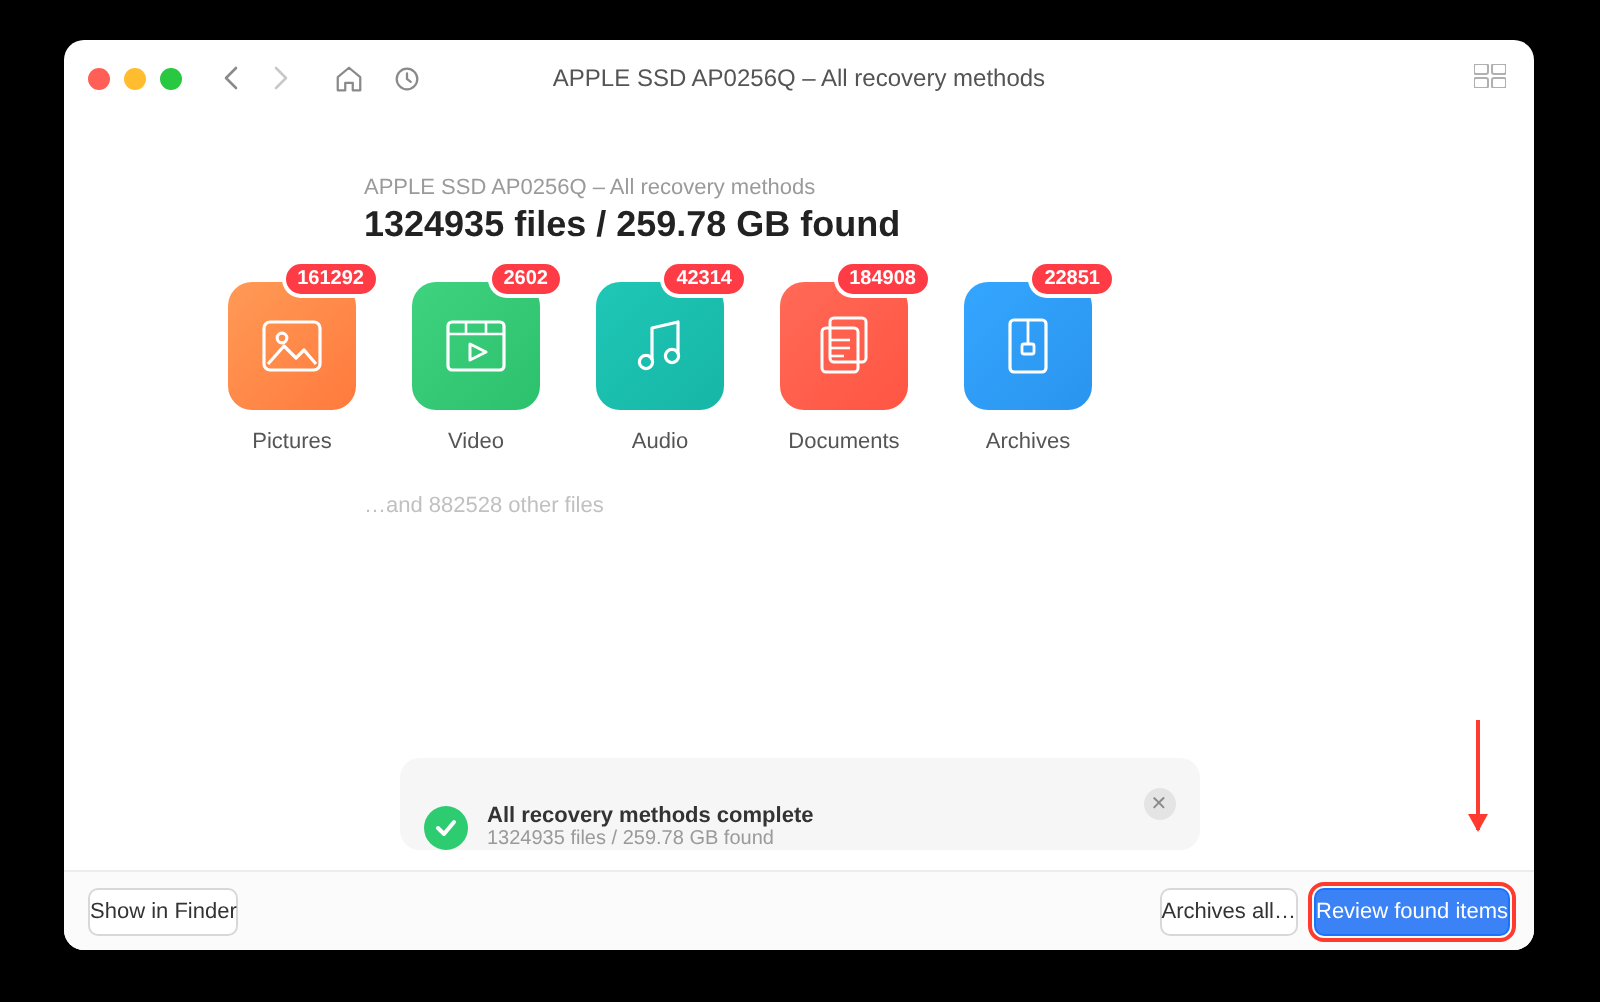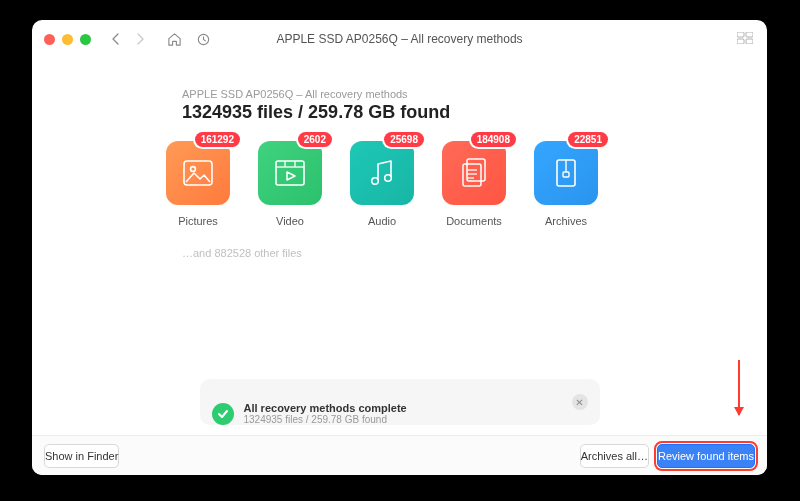--- a/index.html
+++ b/index.html
@@ -36,21 +36,21 @@
   .nav-icons .chev, .nav-icons .chev2{width:14px;height:14px;display:flex;align-items:center;justify-content:center;}
   .title-center{
     position:absolute; left:0; right:0; text-align:center;
     font-size:12px; color:#545454; pointer-events:none;
   }
   .grid-icon{position:absolute; right:14px; top:12px; color:#b0b0b0;}
   
   .content{ flex:1; padding: 0 20px 0 20px; overflow:hidden;}
   .subtitle{ margin: 30px 0 2px 130px; font-size:11px; color:#9a9a9a;}
   .headline{ margin: 0 0 18px 130px; font-size:18px; font-weight:700; color:#222;}
-  .tiles{ display:flex; gap:28px; margin-left:114px;}
+  .tiles{ display:flex; gap:28px; margin-left:62px;}
   .tile{ position:relative; width:64px; text-align:center;}
   .tile .box{
     width:64px; height:64px; border-radius:12px;
     display:flex; align-items:center; justify-content:center;
     color:#fff;
   }
   .tile .badge{
     position:absolute; top:-9px; right:-10px;
     background:#ff3b46; color:#fff; border-radius:10px;
     font-size:10px; font-weight:600; padding:2px 6px;
@@ -182,21 +182,21 @@
               <line x1="1" y1="7" x2="29" y2="7" stroke="#fff" stroke-width="1.3"></line>
               <line x1="10" y1="1" x2="10" y2="7" stroke="#fff" stroke-width="1.3"></line>
               <line x1="20" y1="1" x2="20" y2="7" stroke="#fff" stroke-width="1.3"></line>
               <path d="M12 12 L20 16 L12 20 Z" fill="none" stroke="#fff" stroke-width="1.5" stroke-linejoin="round"></path>
             </svg>
         </div>
         <div class="label">Video</div>
       </div>
 
       <div class="tile">
-        <span class="badge">25698</span>
+        <span class="badge">42314</span>
         <div class="box audio">
           <svg width="26" height="30" viewBox="0 0 26 30">
               <path d="M9 22 V6 L22 3 V19" fill="none" stroke="#fff" stroke-width="1.6" stroke-linejoin="round"></path>
               <circle cx="6" cy="23" r="3.3" fill="none" stroke="#fff" stroke-width="1.6"></circle>
               <circle cx="19" cy="20" r="3.3" fill="none" stroke="#fff" stroke-width="1.6"></circle>
             </svg>
         </div>
         <div class="label">Audio</div>
       </div>
 

